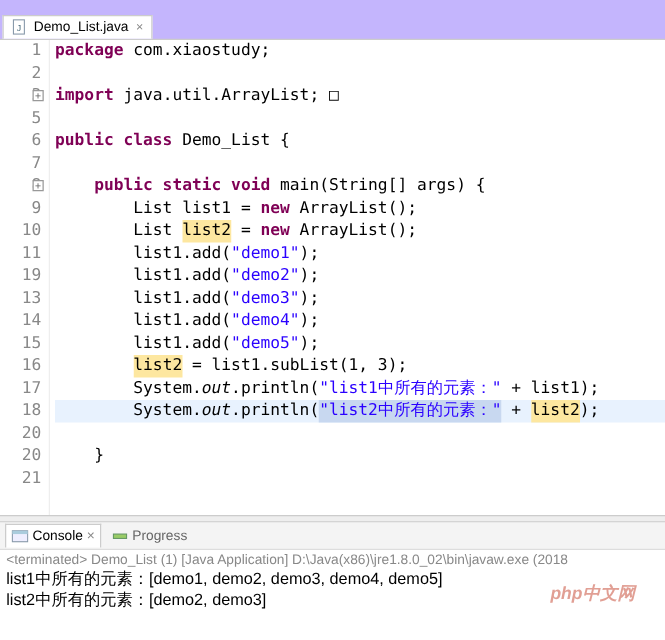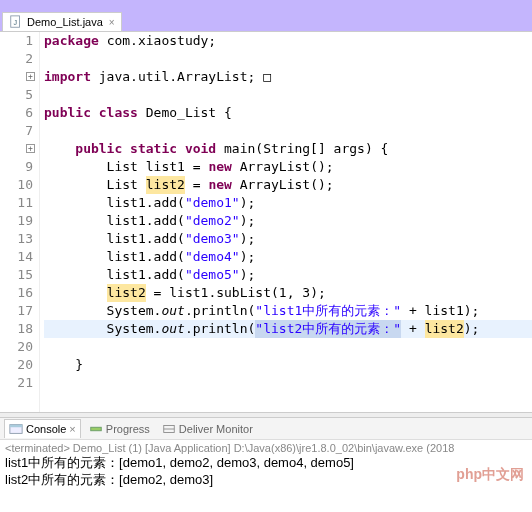--- a/index.html
+++ b/index.html
@@ -21,21 +21,21 @@
 .sel { background: #c8d8f0; }
 .it { font-style: italic; }
 .divider { height: 6px; background: #eee; border-top: 1px solid #ccc; border-bottom: 1px solid #ccc; cursor: row-resize; }
 .console-tabs { display: flex; background: #f4f4f4; border-bottom: 1px solid #ddd; height: 22px; align-items: center; padding-left: 4px; gap: 10px; font-size: 11px; }
 .ctab { display: flex; align-items: center; gap: 3px; color: #666; padding: 2px 4px; }
 .ctab.active { background: #fff; border: 1px solid #ccc; border-bottom: none; color: #000; justify-content: center; }
 .ctab .icn { width: 14px; height: 14px; display: inline-flex; }
 .console-body { padding: 2px 5px; font-family: "Segoe UI", sans-serif; font-size: 12px; }
 .term-line { color: #888; font-size: 11px; white-space: nowrap; overflow: hidden; }
 .out-line { font-family: Liberation Sans, sans-serif; font-size: 13px; line-height: 17px; }
-.watermark { position: absolute; right: 8px; bottom: 28px; color: rgba(200,80,60,0.55); font-weight: bold; font-size: 14px; pointer-events: none; }
+.watermark { position: absolute; right: 24px; bottom: 28px; color: rgba(200,80,60,0.55); font-weight: bold; font-style: italic; font-size: 14px; pointer-events: none; }
 </style>
 </head>
 <body>
 
 <div class="tab-bar">
   <div class="tab">
     <span class="icn">
       <svg viewBox="0 0 16 16" width="14" height="14">
           <rect x="2" y="1" width="10" height="13" fill="#fff" stroke="#89a" stroke-width="1"></rect>
           <text x="5" y="11" font-size="8" fill="#467" font-family="Arial">J</text>
@@ -87,29 +87,20 @@
         <span style="color: rgb(136, 136, 136);"> ×</span>
       </div>
       <div class="ctab">
         <span class="icn">
           <svg width="14" height="14" viewBox="0 0 16 16">
             <rect x="2" y="6" width="12" height="4" fill="#9c6" stroke="#696"></rect>
           </svg>
         </span>
         <span>Progress</span>
       </div>
-      <div class="ctab">
-        <span class="icn">
-          <svg width="14" height="14" viewBox="0 0 16 16">
-            <rect x="2" y="4" width="12" height="8" fill="none" stroke="#888"></rect>
-            <line x1="2" y1="8" x2="14" y2="8" stroke="#888"></line>
-          </svg>
-        </span>
-        <span>Deliver Monitor</span>
-      </div>
     </div>
 </div>
 
 <div class="console-body">
   <div class="term-line">&lt;terminated&gt; Demo_List (1) [Java Application] D:\Java(x86)\jre1.8.0_02\bin\javaw.exe (2018</div>
   <div id="cout">
       <div class="out-line">list1中所有的元素：[demo1, demo2, demo3, demo4, demo5]</div>
       <div class="out-line">list2中所有的元素：[demo2, demo3]</div>
     </div>
 </div>

